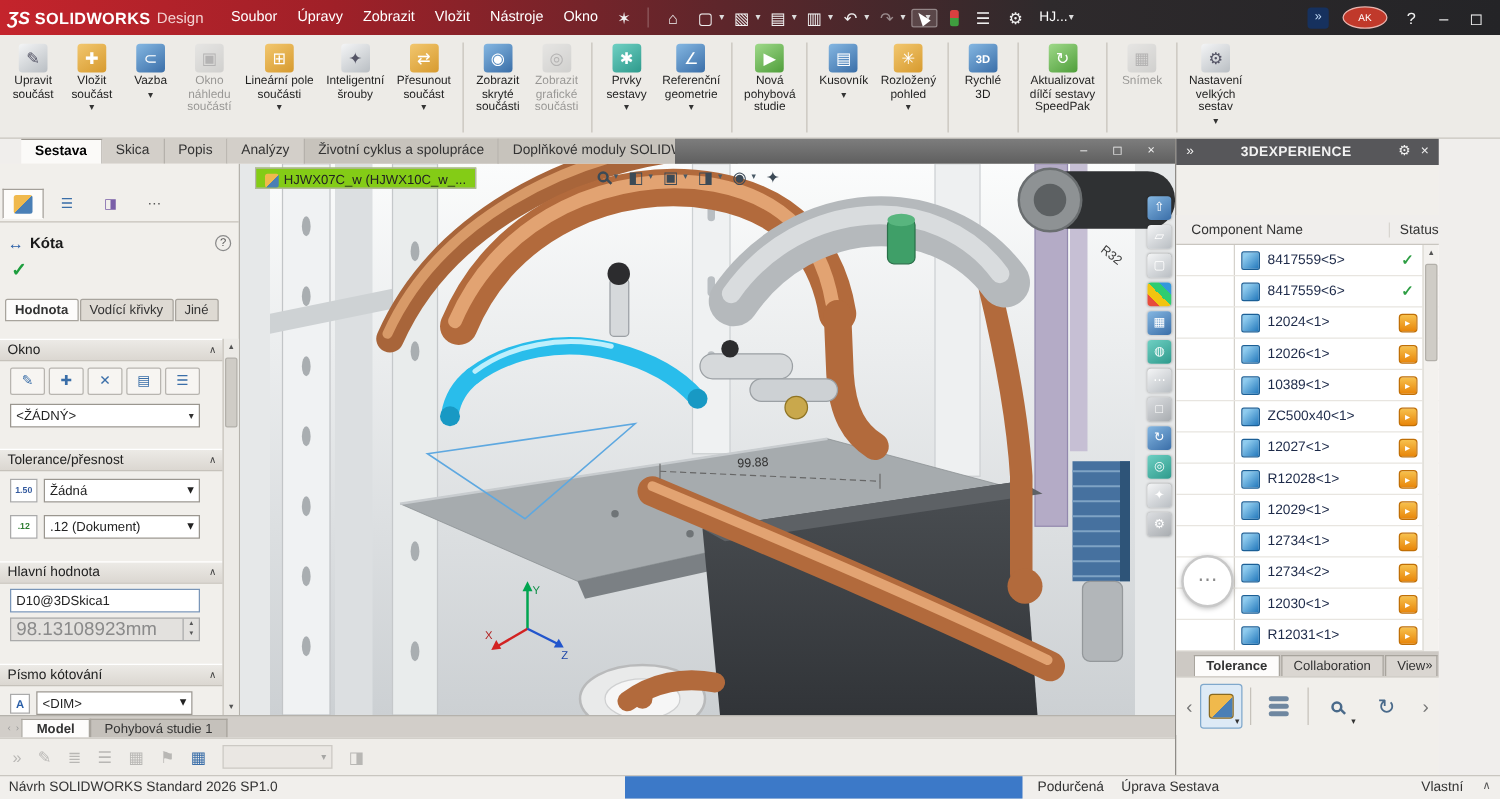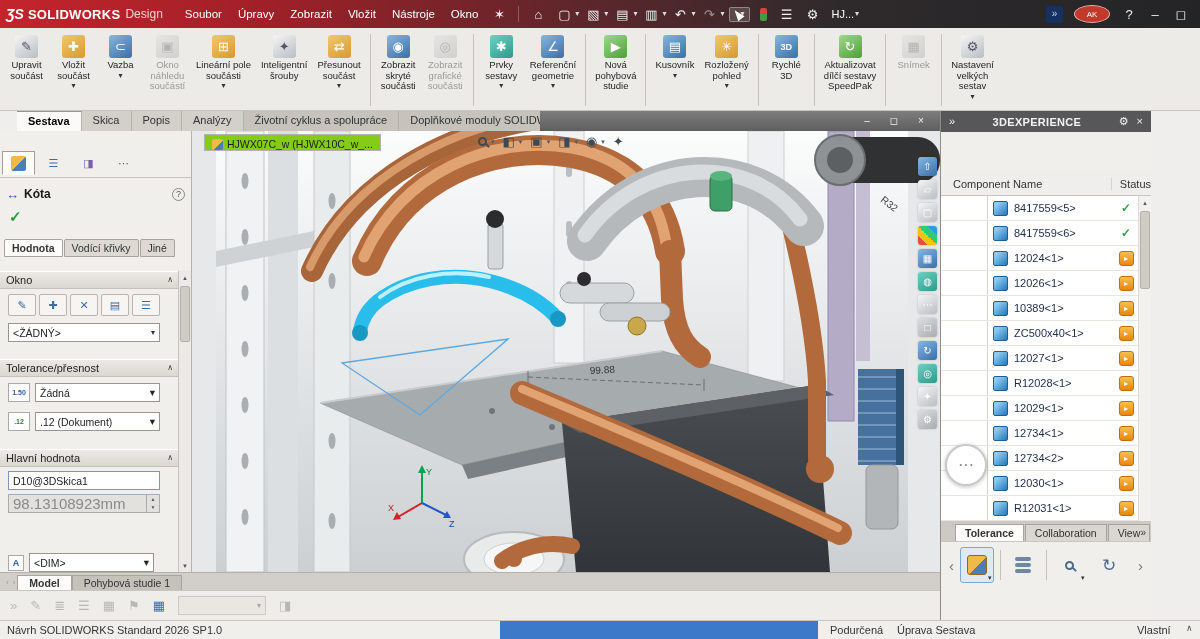--- a/index.html
+++ b/index.html
@@ -434,20 +434,24 @@
       <span>D10@3DSkica1</span>
     </div>
   <div class="pmspin" style="top:363px">
       <span>98.13108923mm</span>
     <span class="spinner">
         <span class="g g-upT"></span>
         <span class="g g-dnT"></span>
       </span>
   </div>
 
+  <div class="sechead" style="top:400px">
+      <span>Písmo kótování</span>
+      <span class="g g-up"></span>
+    </div>
   <div class="tolrow" style="top:422px">
     <span class="dimfonticon">A</span>
     <span class="tolsel" style="width:125px">
         <span>&lt;DIM&gt;</span>
         <span class="g g-caret"></span>
       </span>
   </div>
 
   <div class="lpscroll">
     <span class="g g-upT t"></span>

